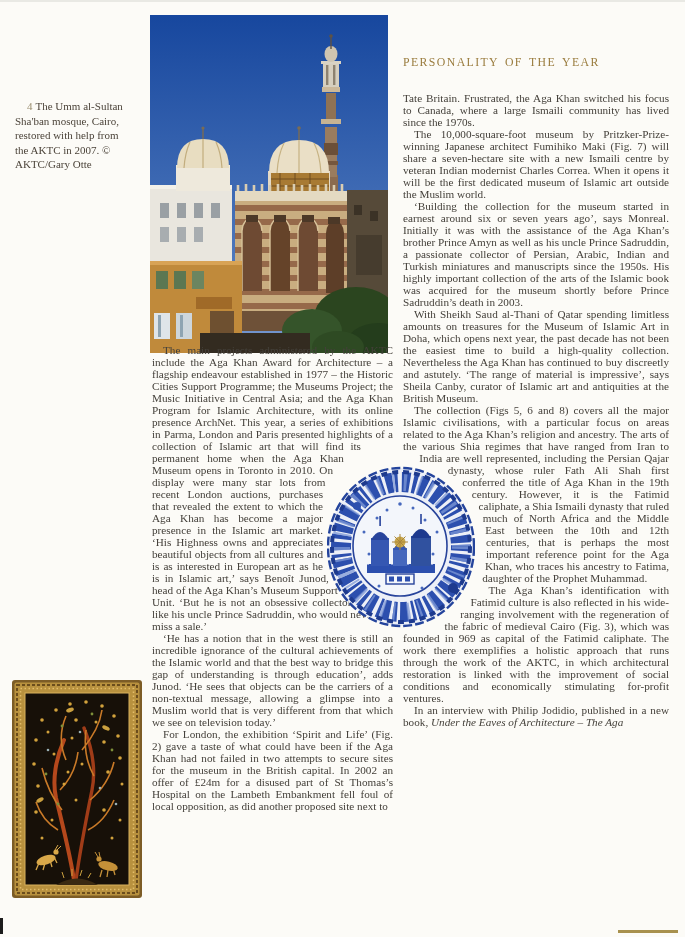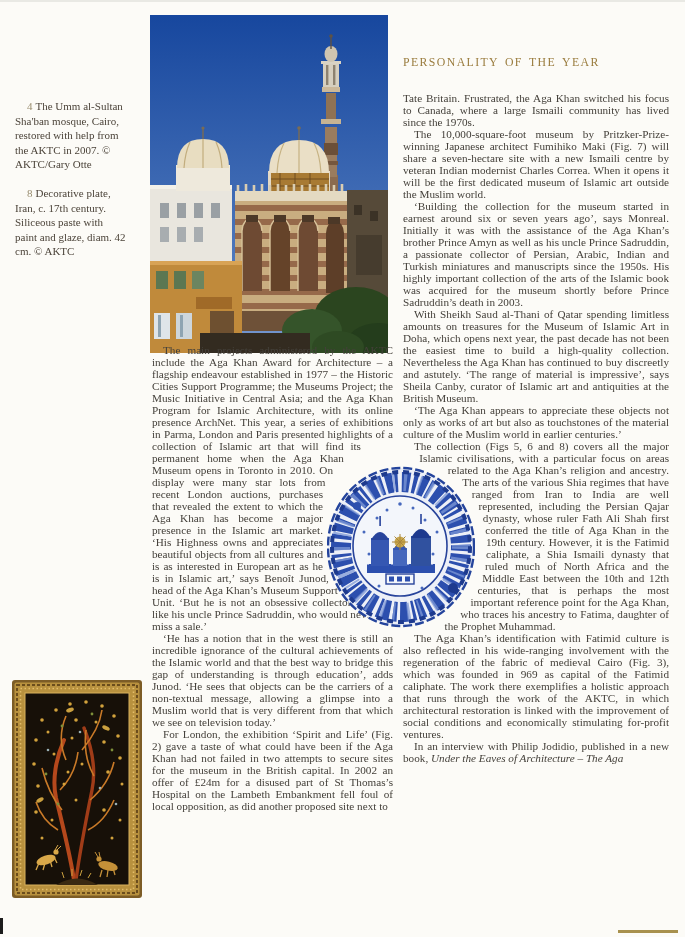--- a/index.html
+++ b/index.html
@@ -161,37 +161,35 @@
         <rect x="8" y="300" width="3" height="22" fill="#8ea4b2"></rect>
         <rect x="30" y="300" width="3" height="22" fill="#8ea4b2"></rect>
         <rect x="50" y="318" width="110" height="20" fill="#332b20"></rect>
         <rect x="60" y="296" width="24" height="22" fill="#6e5030"></rect>
       </g>
     </svg>
   </figure>
 
   <div class="captions">
     <p class="caption"><span class="cap-num">4</span><span>The Umm al-Sultan Sha'ban mosque, Cairo, restored with help from the AKTC in 2007. © AKTC/Gary Otte</span></p>
-    <p class="caption"><span class="cap-num">8</span><span>Decorative plate, Iran, c. 17th century. Siliceous paste with paint and glaze, diam. 42 cm. © AKTC</span></p>
   </div>
 
   <div class="bodycol col-left">
     <span class="shim-right"></span>
     <p class="indent"><span>The main projects administered by the AKTC include the Aga Khan Award for Architecture – a flagship endeavour established in 1977 – the Historic Cities Support Programme; the Museums Project; the Music Initiative in Central Asia; and the Aga Khan Program for Islamic Architecture, with its online presence ArchNet. This year, a series of exhibitions in Parma, London and Paris presented highlights of a collection of Islamic art that will find its permanent home when the Aga Khan Museum opens in Toronto in 2010. On display were many star lots from recent London auctions, purchases that revealed the extent to which the Aga Khan has become a major presence in the Islamic art market. ‘His Highness owns and appreciates beautiful objects from all cultures and is as interested in European art as he is in Islamic art,’ says Benoît Junod, head of the Aga Khan’s Museum Support Unit. ‘But he is not an obsessive collector like his uncle Prince Sadruddin, who would never miss a sale.’</span></p>
     <p class="indent"><span>‘He has a notion that in the west there is still an incredible ignorance of the cultural achievements of the Islamic world and that the best way to bridge this gap of understanding is through education’, adds Junod. ‘He sees that objects can be the carriers of a non-textual message, allowing a glimpse into a Muslim world that is very different from that which we see on television today.’</span></p>
     <p class="indent"><span>For London, the exhibition ‘Spirit and Life’ (Fig. 2) gave a taste of what could have been if the Aga Khan had not failed in two attempts to secure sites for the museum in the British capital. In 2002 an offer of £24m for a disused part of St Thomas’s Hospital on the Lambeth Embankment fell foul of local opposition, as did another proposed site next to</span></p>
   </div>
 
   <div class="bodycol col-right">
     <span class="shim-left"></span>
     <p><span>Tate Britain. Frustrated, the Aga Khan switched his focus to Canada, where a large Ismaili community has lived since the 1970s.</span></p>
     <p class="indent"><span>The 10,000-square-foot museum by Pritzker-Prize-winning Japanese architect Fumihiko Maki (Fig. 7) will share a seven-hectare site with a new Ismaili centre by veteran Indian modernist Charles Correa. When it opens it will be the first dedicated museum of Islamic art outside the Muslim world.</span></p>
     <p class="indent"><span>‘Building the collection for the museum started in earnest around six or seven years ago’, says Monreal. Initially it was with the assistance of the Aga Khan’s brother Prince Amyn as well as his uncle Prince Sadruddin, a passionate collector of Persian, Arabic, Indian and Turkish miniatures and manuscripts since the 1950s. His highly important collection of the arts of the Islamic book was acquired for the museum shortly before Prince Sadruddin’s death in 2003.</span></p>
     <p class="indent"><span>With Sheikh Saud al-Thani of Qatar spending limitless amounts on treasures for the Museum of Islamic Art in Doha, which opens next year, the past decade has not been the easiest time to build a high-quality collection. Nevertheless the Aga Khan has continued to buy discreetly and astutely. ‘The range of material is impressive’, says Sheila Canby, curator of Islamic art and antiquities at the British Museum.</span></p>
-    <p class="indent"><span>‘The Aga Khan appears to appreciate these objects not only as works of art but also as touchstones of the material culture of the Muslim world in earlier centuries.’</span></p>
     <p class="indent"><span>The collection (Figs 5, 6 and 8) covers all the major Islamic civilisations, with a particular focus on areas related to the Aga Khan’s religion and ancestry. The arts of the various Shia regimes that have ranged from Iran to India are well represented, including the Persian Qajar dynasty, whose ruler Fath Ali Shah first conferred the title of Aga Khan in the 19th century. However, it is the Fatimid caliphate, a Shia Ismaili dynasty that ruled much of North Africa and the Middle East between the 10th and 12th centuries, that is perhaps the most important reference point for the Aga Khan, who traces his ancestry to Fatima, daughter of the Prophet Muhammad.</span></p>
     <p class="indent"><span>The Aga Khan’s identification with Fatimid culture is also reflected in his wide-ranging involvement with the regeneration of the fabric of medieval Cairo (Fig. 3), which was founded in 969 as capital of the Fatimid caliphate. The work there exemplifies a holistic approach that runs through the work of the AKTC, in which architectural restoration is linked with the improvement of social conditions and economically stimulating for-profit ventures.</span></p>
     <p class="indent"><span>In an interview with Philip Jodidio, published in a new book, </span><em class="book-title">Under the Eaves of Architecture – The Aga</em></p>
   </div>
 
   <figure class="fig fig-plate">
     <svg width="148" height="162" viewBox="0 0 148 162">
       <ellipse cx="74" cy="81" rx="73" ry="79" fill="#edf0f7" stroke="#24449c" stroke-width="2.4" stroke-dasharray="9 3"></ellipse>
       <g>
         <ellipse cx="74" cy="81" rx="60" ry="65" fill="none" stroke="#2c4fae" stroke-width="20" stroke-dasharray="4 3 7 2 3 4 8 3"></ellipse>

